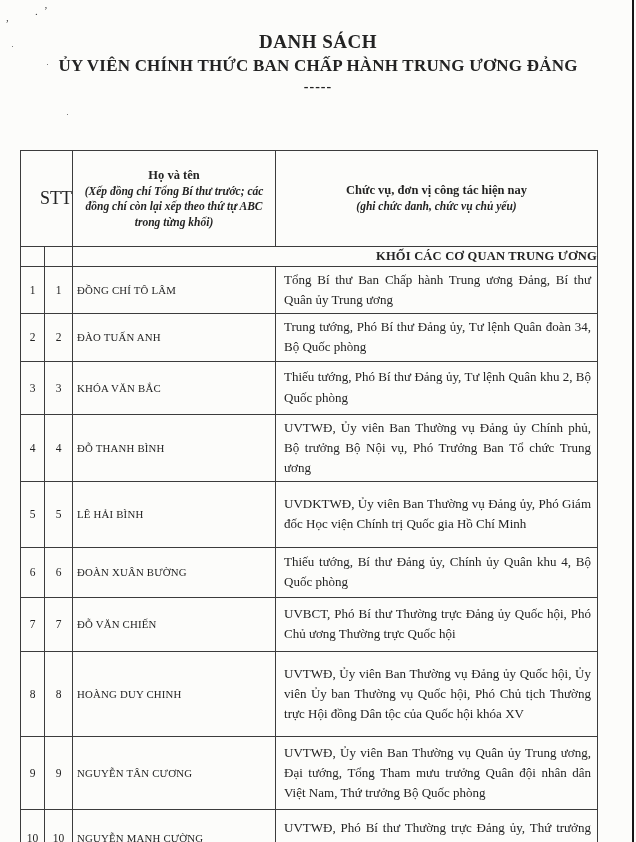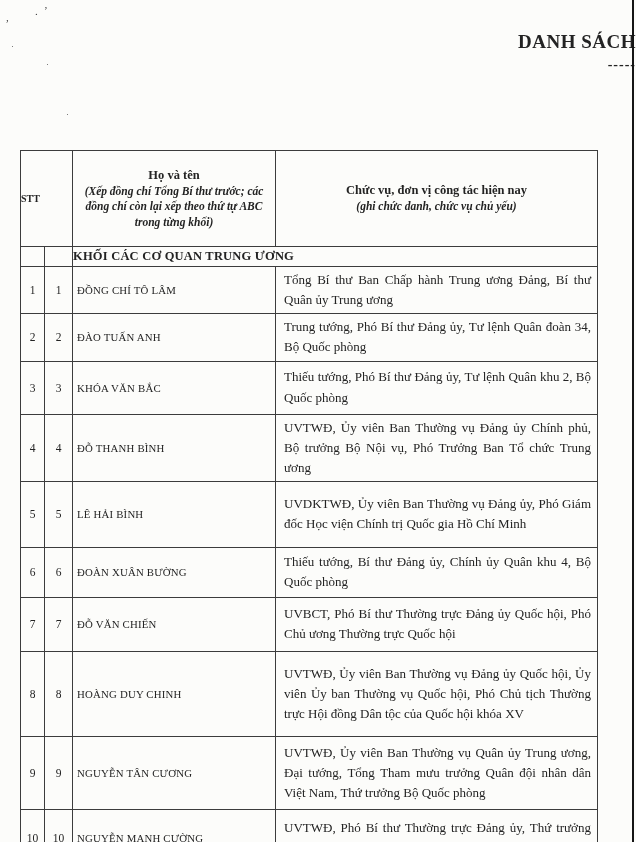--- a/index.html
+++ b/index.html
@@ -23,21 +23,21 @@
   .speck {
     position: absolute;
     color: #3a3a3a;
     font-size: 11px;
     line-height: 1;
   }
 
   
   .title-block {
     padding-top: 30px;
-    text-align: right;
+    text-align: center;
     line-height: 1.3;
   }
   .title-1 { font-size: 19px; font-weight: bold; letter-spacing: 0.5px; }
   .title-2 { font-size: 17px; font-weight: bold; white-space: nowrap; letter-spacing: 0.2px; }
   .title-3 { font-size: 18px; font-weight: bold; letter-spacing: 0.5px; }
   .title-sep { font-size: 14px; font-weight: bold; letter-spacing: 1px; margin-top: 1px; }
 
   
   table.roster {
     position: absolute;
@@ -50,41 +50,41 @@
   .roster col.c1 { width: 24px; }
   .roster col.c2 { width: 28px; }
   .roster col.c3 { width: 203px; }
   .roster td, .roster th {
     border: 1.5px solid #3c3c3c;
     vertical-align: middle;
     padding: 0;
   }
   .roster thead tr { height: 96px; }
   .th-stt {
-    text-align: left;
-    font-weight: bold;
-    font-size: 10px;
+    text-align: right;
+    font-weight: normal;
+    font-size: 18px;
   }
   .th-main {
     text-align: center;
     font-weight: bold;
     font-size: 12.5px;
     line-height: 1.3;
     padding: 2px 6px;
   }
   .th-note {
     display: block;
     font-weight: bold;
     font-style: italic;
     font-size: 11.5px;
     line-height: 1.35;
     margin-top: 1px;
   }
 
-  .section-row { height: 20px; }
+  .section-row { height: 20px; text-align: right; }
   .section-cell {
     font-weight: bold;
     font-size: 12.5px;
     padding: 2px 4px 2px 5px;
     letter-spacing: 0.2px;
   }
 
   td.num {
     text-align: center;
     font-size: 11.5px;
@@ -118,20 +118,21 @@
 <div class="scan-edge"></div>
 <span class="speck" style="left:6px; top:12px;">,</span>
 <span class="speck" style="left:35px; top:6px;">.</span>
 <span class="speck" style="left:44px; top:5px;">’</span>
 <span class="speck" style="left:11px; top:42px; font-size:9px;">·</span>
 <span class="speck" style="left:46px; top:60px; font-size:9px;">·</span>
 <span class="speck" style="left:66px; top:110px; font-size:9px;">·</span>
 
 <div class="title-block">
   <div class="title-1">DANH SÁCH</div>
+  <div class="title-2">ỦY VIÊN CHÍNH THỨC BAN CHẤP HÀNH TRUNG ƯƠNG ĐẢNG</div>
   <div class="title-sep">-----</div>
 </div>
 
 <table class="roster">
   <colgroup>
       <col class="c1">
       <col class="c2">
       <col class="c3">
       <col class="c4">
     </colgroup>

